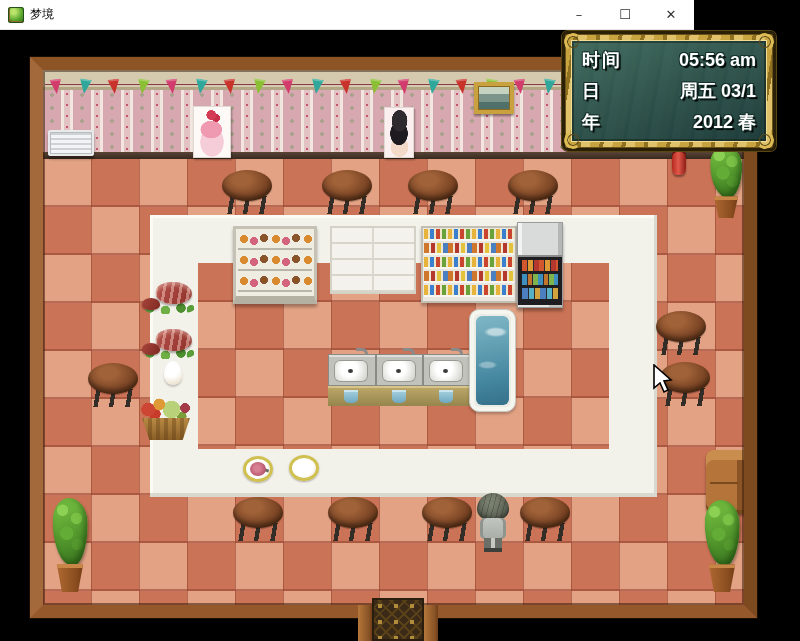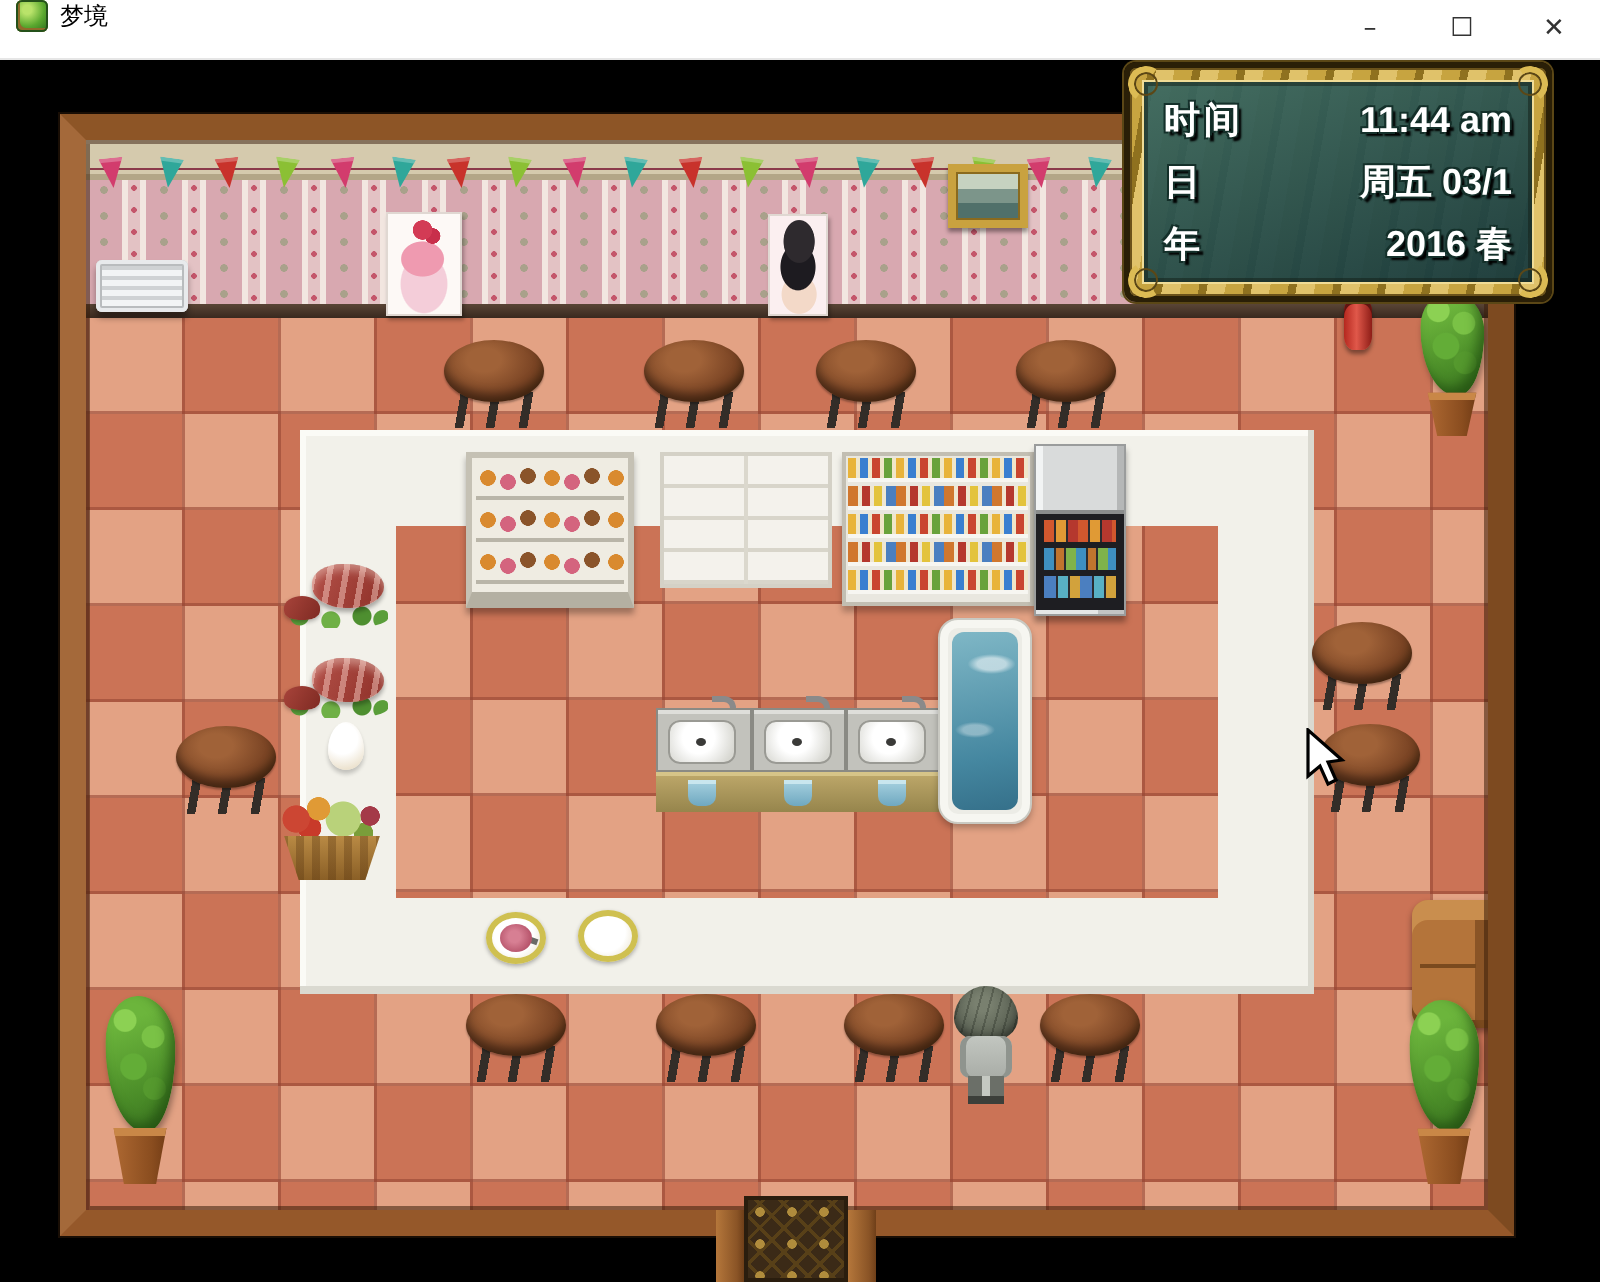--- a/index.html
+++ b/index.html
@@ -1,22 +1,22 @@
 <!DOCTYPE html>
 <html><head>
 <meta charset="utf-8">
 <style>
   html,body{margin:0;padding:0;background:#000;}
   .stage{position:relative;width:800px;height:641px;overflow:hidden;background:#000;
          font-family:"Liberation Sans","DejaVu Sans",sans-serif;}
   .stage *{box-sizing:border-box;}
 
   
-  .titlebar{position:absolute;left:0;top:0;width:800px;height:30px;background:#ffffff;
-            display:flex;z-index:500;border-bottom:1px solid #e6e6e6;}
+  .titlebar{position:absolute;left:0;top:0;width:694px;height:30px;background:#ffffff;
+            display:flex;align-items:center;z-index:500;border-bottom:1px solid #e6e6e6;}
   .app-icon{width:16px;height:16px;margin:0 6px 0 8px;border-radius:3px;
             background:radial-gradient(circle at 35% 30%,#b9e36a 15%,#5aa82f 55%,#2c6e1d 95%);
             box-shadow:inset 0 0 0 1px #24511a, inset 2px -2px 0 #8f6b2a;}
   .win-title{font-size:12px;color:#000;}
   .win-controls{margin-left:auto;display:flex;height:30px;}
   .winbtn{width:46px;height:30px;border:none;background:transparent;color:#333;
           font-size:13px;line-height:30px;text-align:center;padding:0;cursor:default;
           font-family:"DejaVu Sans",sans-serif;}
 
   
@@ -365,29 +365,29 @@
     <div class="abs door-mat"></div>
 
     <div class="hud">
       <span class="hud-corner tl"></span>
       <span class="hud-corner tr"></span>
       <span class="hud-corner bl"></span>
       <span class="hud-corner br"></span>
       <div class="hud-inner">
         <div class="hud-row">
           <span class="hud-label">时间</span>
-          <span class="hud-value">11:44 am</span>
+          <span class="hud-value">05:56 am</span>
         </div>
         <div class="hud-row">
           <span class="hud-label">日</span>
           <span class="hud-value">周五 03/1</span>
         </div>
         <div class="hud-row">
           <span class="hud-label">年</span>
-          <span class="hud-value">2016 春</span>
+          <span class="hud-value">2012 春</span>
         </div>
       </div>
     </div>
 
     <svg class="cursor" width="22" height="30" viewBox="0 0 22 30">
       <path d="M3 1 L3 24 L9 19 L13 28 L17 26 L13 17 L20 16 Z" fill="#ffffff" stroke="#000000" stroke-width="1.6"></path>
     </svg>
 
   <div class="stool" style="left: 221px; top: 140px;">
         <span class="stool-legs"></span>

